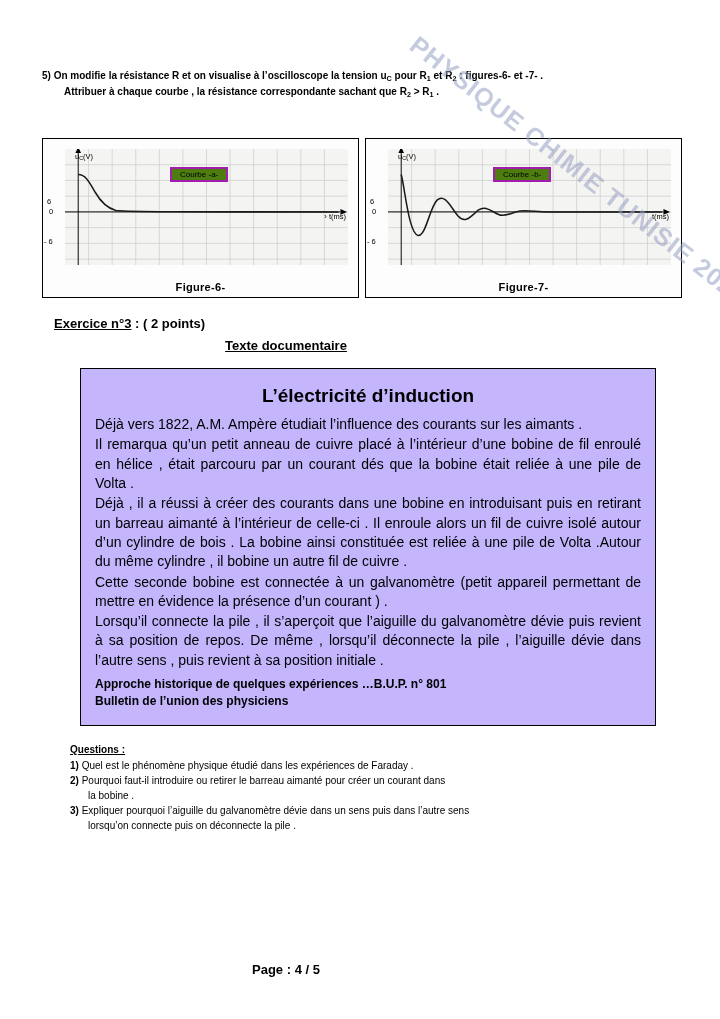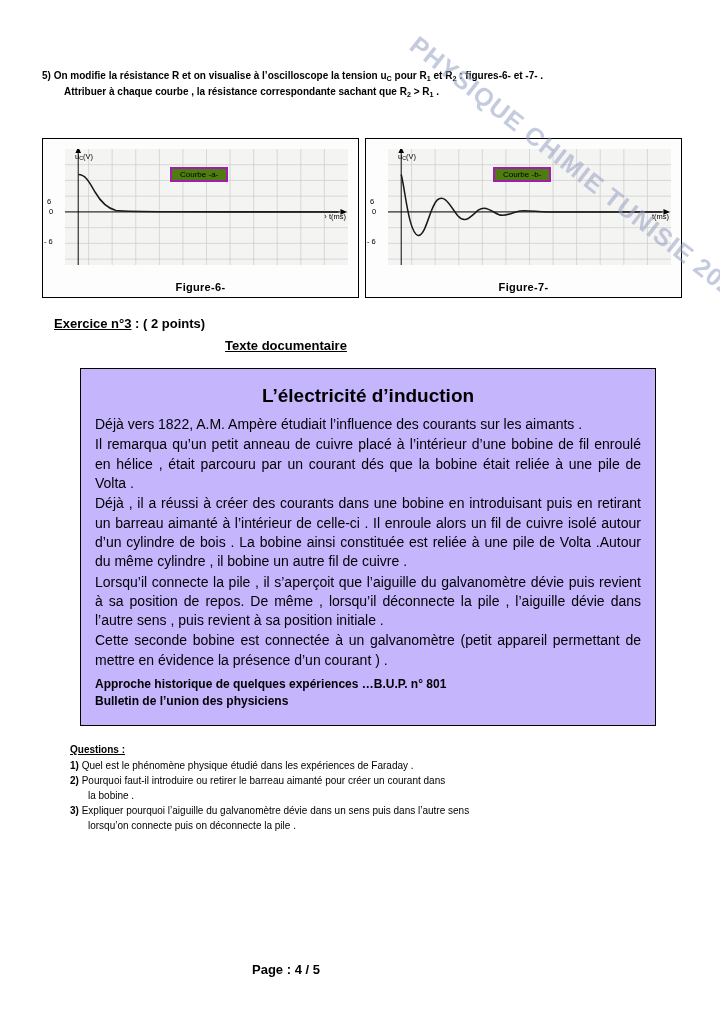--- a/index.html
+++ b/index.html
@@ -304,22 +304,22 @@
   <div class="texte-doc">
     <span>Texte documentaire</span>
   </div>
 
   <div class="docbox">
     <div class="doctitle">L’électricité d’induction</div>
     <div class="docbody">
       <p>Déjà  vers 1822, A.M.  Ampère  étudiait l’influence des courants sur les aimants .</p>
       <p>Il remarqua qu’un petit anneau de cuivre placé à l’intérieur d’une bobine de  fil enroulé en hélice , était parcouru  par un  courant  dés que la bobine  était reliée à une  pile de Volta .</p>
       <p>Déjà , il  a  réussi  à créer  des  courants  dans  une  bobine  en introduisant  puis en retirant  un  barreau aimanté à l’intérieur de celle-ci . Il enroule  alors  un fil de  cuivre isolé autour d’un  cylindre de bois . La bobine  ainsi constituée  est reliée  à une  pile  de Volta .Autour du même cylindre , il bobine un autre fil de cuivre .</p>
+      <p>Cette seconde bobine est connectée à un galvanomètre (petit appareil permettant  de mettre en évidence la présence d’un courant ) .</p>
       <p>Lorsqu’il  connecte  la  pile ,  il s’aperçoit  que  l’aiguille  du  galvanomètre  dévie  puis revient à sa position de repos. De même , lorsqu’il déconnecte la pile , l’aiguille dévie dans l’autre sens , puis revient à sa position initiale .</p>
-      <p>Cette seconde bobine est connectée à un galvanomètre (petit appareil permettant  de mettre en évidence la présence d’un courant ) .</p>
     </div>
     <div class="docsig">
       <div>Approche  historique  de quelques  expériences  …B.U.P. n° 801</div>
       <div>Bulletin de l’union des physiciens</div>
     </div>
   </div>
 
   <div class="questions">
     <div class="qhead">Questions :</div>
     <div class="qitem">

